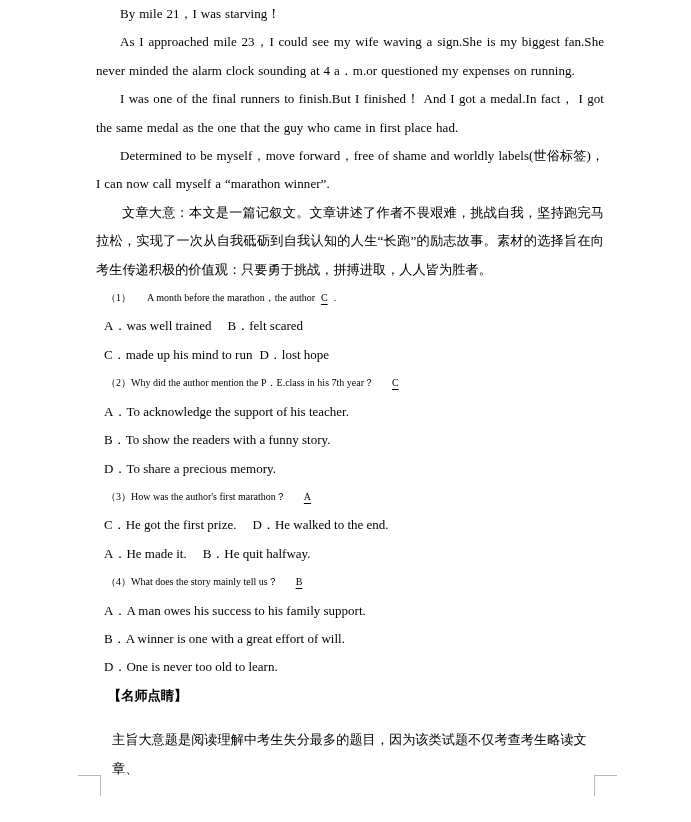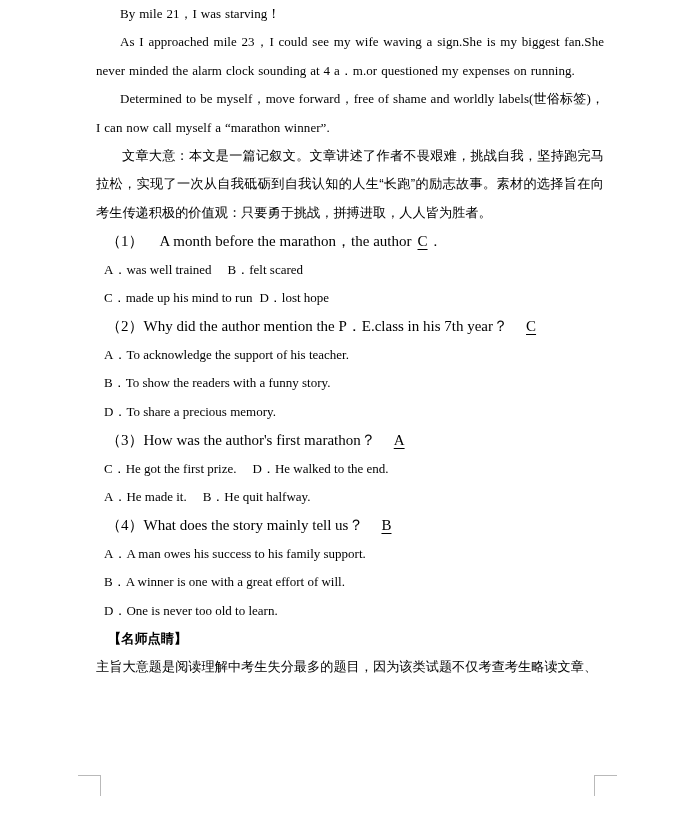--- a/index.html
+++ b/index.html
@@ -37,31 +37,31 @@
     line-height: 28.4px;
     text-align: justify;
     text-justify: inter-word;
     letter-spacing: 0.05px;
     word-spacing: 0.6px;
     text-indent: 24px;
   }
 
   p.cn {
     margin: 0;
-    font-family: Liberation Sans, sans-serif;
+    font-family: Liberation Serif, serif;
     font-size: 13.2px;
     line-height: 28.4px;
     text-align: justify;
     text-indent: 26px;
   }
 
   p.q {
     margin: 0;
     font-family: "Liberation Serif", "DejaVu Serif", serif;
-    font-size: 15px;
+    font-size: 10px;
     line-height: 28.4px;
     text-indent: 10px;
   }
   p.opt {
     margin: 0;
     font-family: "Liberation Serif", "DejaVu Serif", serif;
     font-size: 13.0px;
     line-height: 28.4px;
     text-indent: 8px;
   }
@@ -77,21 +77,21 @@
 
   .tip-head {
     margin: 0;
     font-family: "DejaVu Sans", "Liberation Sans", sans-serif;
     font-size: 13.2px;
     line-height: 28.4px;
     font-weight: bold;
     text-indent: 12px;
   }
   .tip-body {
-    margin: 0;
+    margin: 16px;
     font-family: "DejaVu Sans", "Liberation Sans", sans-serif;
     font-size: 13.2px;
     line-height: 28.4px;
     text-indent: 0px;
   }
 
   
   .corner {
     position: absolute;
     border-color: #b9b9b9;
@@ -114,20 +114,21 @@
 <body>
 
 <div class="page">
 
   <div class="col">
 
     <p class="en">By mile 21，I was starving！</p>
 
     <p class="en">As I approached mile 23，I could see my wife waving a sign.She is my biggest fan.She never minded the alarm clock sounding at 4 a．m.or questioned my expenses on running.</p>
 
+    <p class="en">I was one of the final runners to finish.But I finished！ And I got a medal.In fact， I got the same medal as the one that the guy who came in first place had.</p>
 
     <p class="en">Determined to be myself，move forward，free of shame and worldly labels(世俗标签)，I can now call myself a “marathon winner”.</p>
 
     <p class="cn"><span>文章大意：</span><span>本文是一篇记叙文。文章讲述了作者不畏艰难，挑战自我，坚持跑完马拉松，实现了一次从自我砥砺到自我认知的人生“长跑”的励志故事。素材的选择旨在向考生传递积极的价值观：只要勇于挑战，拼搏进取，人人皆为胜者。</span></p>
 
     <p class="q"><span>（1）</span><span class="gap-lg"></span><span>A month before the marathon，the author</span><span class="gap-sm"></span><span class="ans">C</span><span class="gap-sm"></span><span>.</span></p>
     <p class="opt"><span>A．was well trained</span><span class="gap-lg"></span><span>B．felt scared</span></p>
     <p class="opt"><span>C．made up his mind to run</span><span class="gap"></span><span>D．lost hope</span></p>
 
     <p class="q"><span>（2）</span><span>Why did the author mention the P．E.class in his 7th year？</span><span class="gap-lg"></span><span class="ans">C</span></p>

